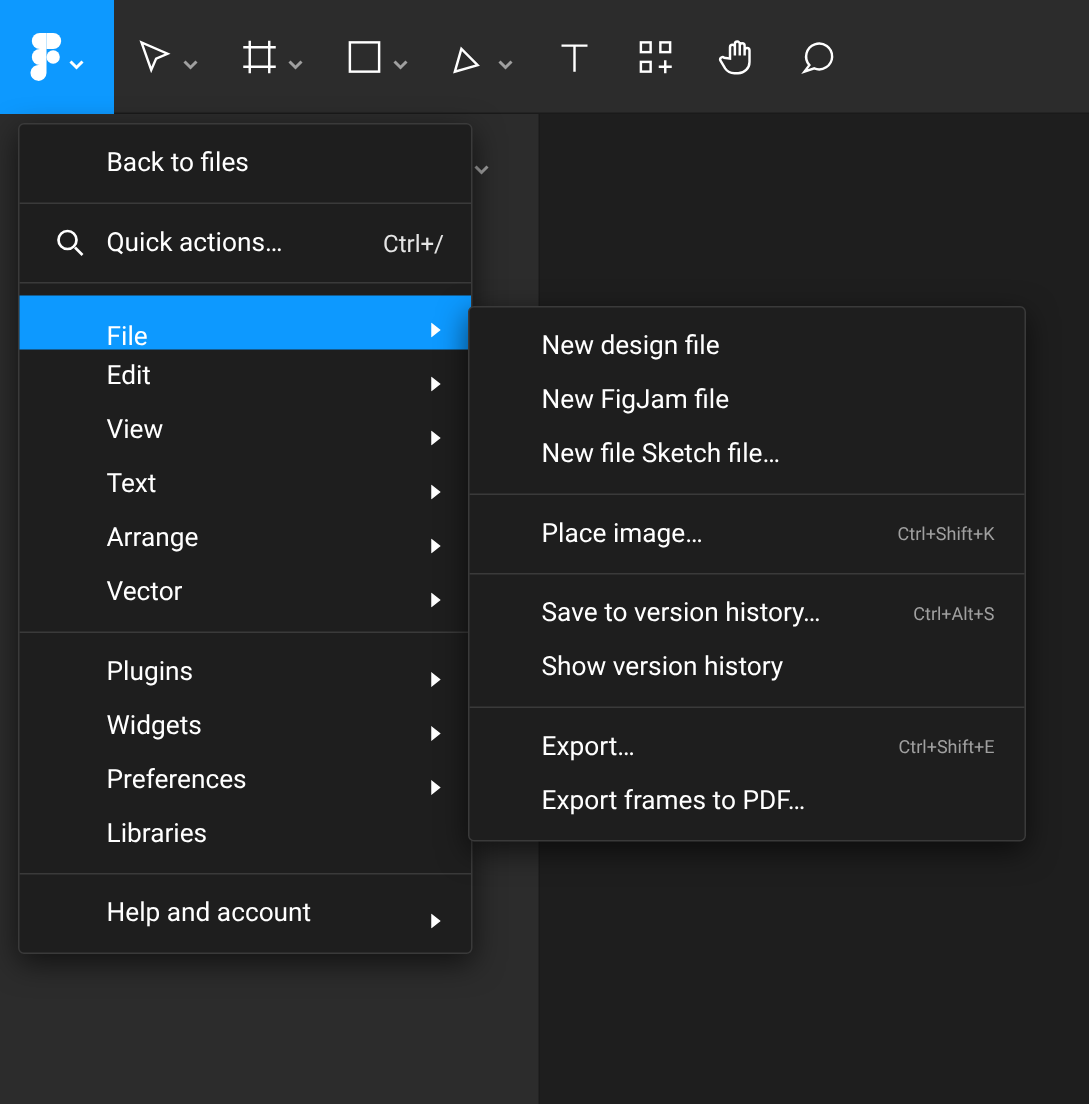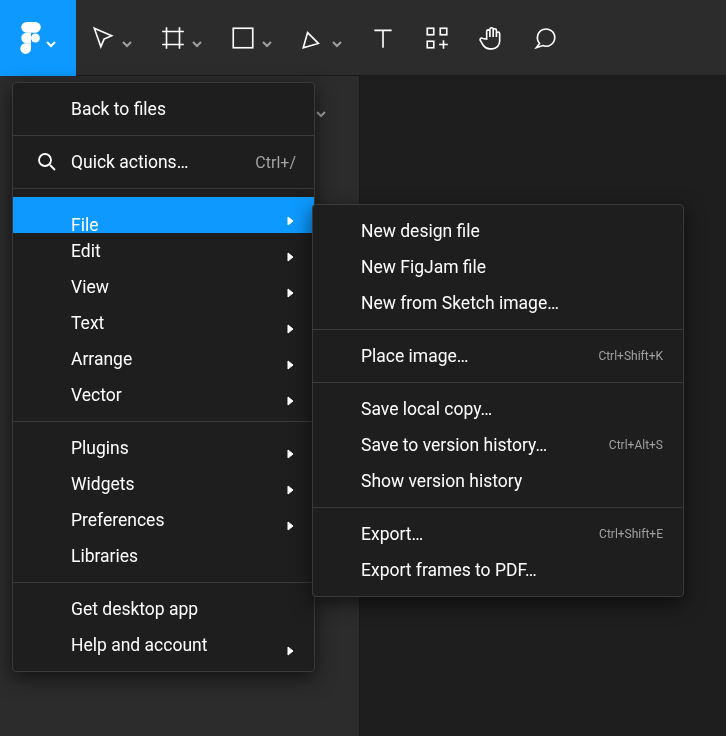--- a/index.html
+++ b/index.html
@@ -97,21 +97,21 @@
     left: 24px;
     top: 50%;
     transform: translateY(-50%);
     width: 20px;
     height: 20px;
     display: flex;
     align-items: center;
     justify-content: center;
   }
   .menu-item .label { flex: 1; color: #fff; }
-  .menu-item .shortcut { color: #a3a3a3; font-size: 16px; }
+  .menu-item .shortcut { color: #e5e5e5; font-size: 16px; }
   .menu-item .arrow {
     width: 10px;
     height: 10px;
   }
   .menu-item .arrow svg { width: 10px; height: 10px; stroke: #fff; fill: #fff; }
   .menu-item.selected { background: #0d99ff; }
   .menu-item.selected .label { color: #fff; margin-top: 20px; }
   .menu-sep {
     height: 1px;
     background: #3a3a3a;
@@ -301,50 +301,44 @@
       <span class="label">Preferences</span>
       <span class="arrow"><svg viewBox="0 0 10 10">
           <path d="M2 1l5 4-5 4z"></path>
         </svg></span>
     </div>
     <div class="menu-item">
       <span class="label">Libraries</span>
     </div>
     <div class="menu-sep"></div>
     <div class="menu-item">
-      <span class="label">Get desktop app</span>
-    </div>
-    <div class="menu-item">
       <span class="label">Help and account</span>
       <span class="arrow"><svg viewBox="0 0 10 10">
           <path d="M2 1l5 4-5 4z"></path>
         </svg></span>
     </div>
   </div>
 
 <div class="submenu" id="file-submenu">
     <div class="submenu-item">
       <span class="label">New design file</span>
     </div>
     <div class="submenu-item">
       <span class="label">New FigJam file</span>
     </div>
     <div class="submenu-item">
-      <span class="label">New from Sketch image…</span>
+      <span class="label">New file Sketch file…</span>
     </div>
     <div class="menu-sep"></div>
     <div class="submenu-item">
       <span class="label">Place image…</span>
       <span class="shortcut">Ctrl+Shift+K</span>
     </div>
     <div class="menu-sep"></div>
     <div class="submenu-item">
-      <span class="label">Save local copy…</span>
-    </div>
-    <div class="submenu-item">
       <span class="label">Save to version history…</span>
       <span class="shortcut">Ctrl+Alt+S</span>
     </div>
     <div class="submenu-item">
       <span class="label">Show version history</span>
     </div>
     <div class="menu-sep"></div>
     <div class="submenu-item">
       <span class="label">Export…</span>
       <span class="shortcut">Ctrl+Shift+E</span>

